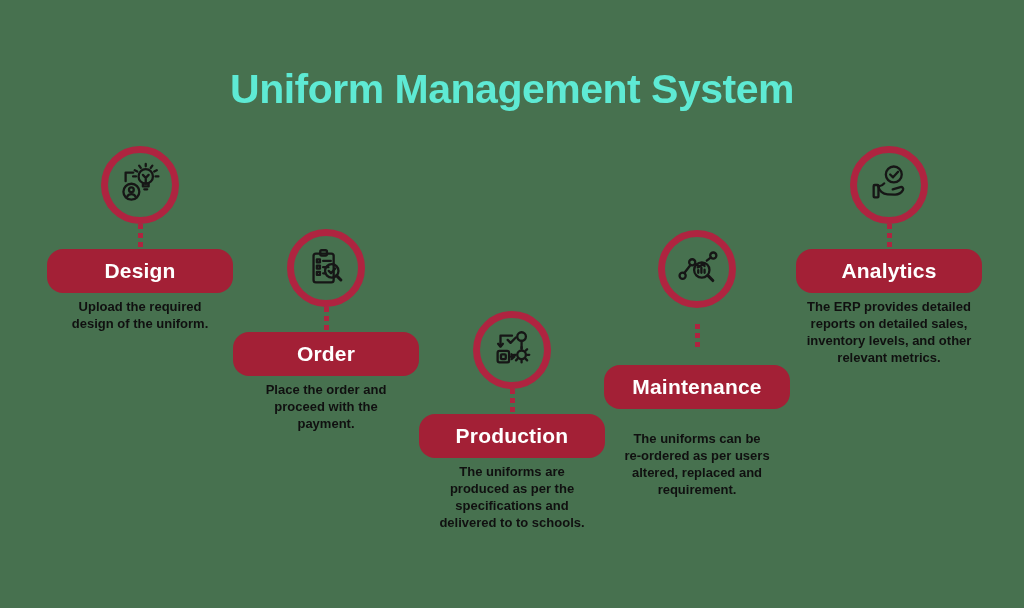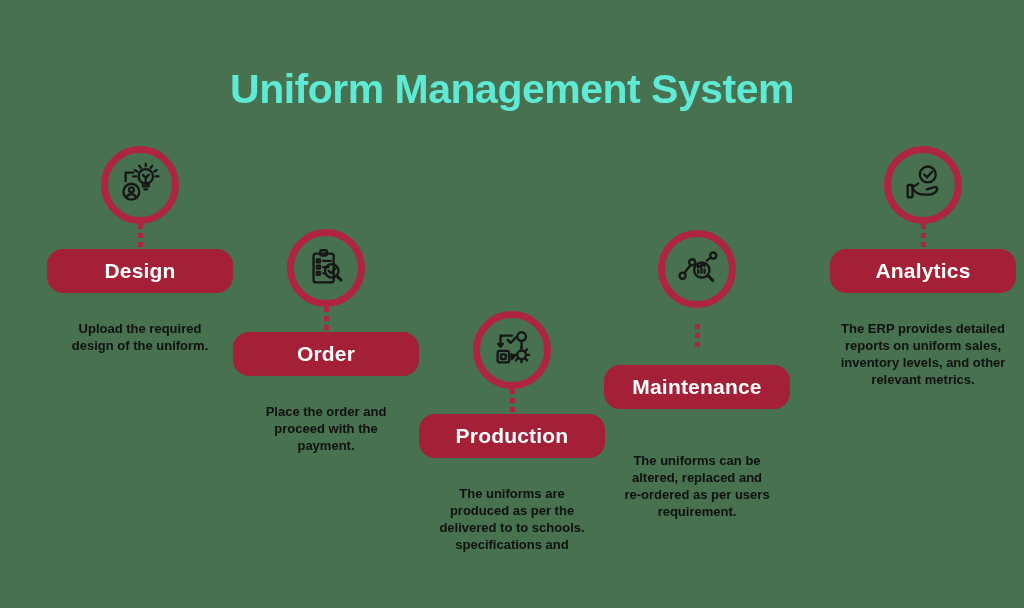--- a/index.html
+++ b/index.html
@@ -19,21 +19,21 @@
     font-weight: 800;
     letter-spacing: -0.5px;
     color: #5eead4;
   }
 
   .step { position: absolute; width: 186px; display: flex; flex-direction: column; align-items: center; }
   .step-design      { left: 47px;  top: 146px; }
   .step-order       { left: 233px; top: 229px; align-items: center; }
   .step-production  { left: 419px; top: 311px; }
   .step-maintenance { left: 604px; top: 230px; gap: 16px; }
-  .step-analytics   { left: 830px; top: 146px; align-items: center; }
+  .step-analytics   { left: 796px; top: 146px; align-items: center; }
 
   .circle {
     width: 78px; height: 78px;
     border: 7px solid #AF2440;
     border-radius: 50%;
     background: transparent;
     display: flex; align-items: center; justify-content: center;
     flex: 0 0 auto;
   }
   .circle svg { display: block; }
@@ -52,21 +52,21 @@
     flex: 0 0 auto;
   }
   .pill span {
     color: #FFFFFF;
     font-size: 21px;
     font-weight: 700;
     letter-spacing: 0.2px;
   }
 
   .desc {
-    margin-top: 27px;
+    margin-top: 5px;
     width: 182px;
     text-align: center;
     font-size: 13px;
     line-height: 17px;
     font-weight: 700;
     color: #101010;
   }
 </style>
 </head>
 <body>
@@ -138,22 +138,22 @@
         <path d="M21.5 31 H25.5 M23.5 28.5 L26.5 31 L23.5 33.5"></path>
       </svg>
     </div>
     <div class="connector"></div>
     <div class="pill">
       <span>Production</span>
     </div>
     <div class="desc">
       <div>The uniforms are</div>
       <div>produced as per the</div>
+      <div>specifications and</div>
       <div>delivered to to schools.</div>
-      <div>specifications and</div>
     </div>
   </div>
 
   <div class="step step-maintenance">
     <div class="circle">
       <svg width="46" height="46" viewBox="0 0 48 48" fill="none" stroke="#161616" stroke-width="2.4" stroke-linecap="round" stroke-linejoin="round">
         <circle cx="9" cy="31" r="3.2"></circle>
         <circle cx="19" cy="17" r="3.2"></circle>
         <circle cx="41" cy="10" r="3.2"></circle>
         <path d="M10.8 28.2 L17.2 19.8 M22 18.7 L26.3 20.8 M38.6 11.9 L34.2 15.3"></path>
@@ -162,41 +162,41 @@
         <path d="M24.8 22.3 L31.5 18.6 M28.8 18.4 L31.5 18.6 L31.8 21"></path>
         <path d="M35.5 31 l5 5" stroke-width="3.2"></path>
       </svg>
     </div>
     <div class="connector"></div>
     <div class="pill">
       <span>Maintenance</span>
     </div>
     <div class="desc">
       <div>The uniforms can be</div>
+      <div>re-ordered as per users</div>
       <div>altered, replaced and</div>
-      <div>re-ordered as per users</div>
       <div>requirement.</div>
     </div>
   </div>
 
   <div class="step step-analytics">
     <div class="circle">
       <svg width="46" height="46" viewBox="0 0 48 48" fill="none" stroke="#161616" stroke-width="2.4" stroke-linecap="round" stroke-linejoin="round">
         <circle cx="29" cy="13" r="8.3"></circle>
         <path d="M25.2 13 l3 3 l5.3 -5.8"></path>
         <rect x="8" y="24" width="5" height="13" rx="1"></rect>
         <path d="M13 25.5 c0.5 4.5 4.5 8 9.5 8.2 l7.5 0.3 c3.5 0.1 6.8 -1.6 8.5 -4.6 c1 -1.8 -0.6 -3.8 -2.6 -3.2 l-8 2.4"></path>
         <path d="M13 25.5 c2.5 -0.3 4.6 -1.3 6 -3.2"></path>
       </svg>
     </div>
     <div class="connector"></div>
     <div class="pill">
       <span>Analytics</span>
     </div>
     <div class="desc">
       <div>The ERP provides detailed</div>
-      <div>reports on uniform sales,</div>
+      <div>reports on detailed sales,</div>
       <div>inventory levels, and other</div>
       <div>relevant metrics.</div>
     </div>
   </div>
 
 </div>
 
 </body></html>

